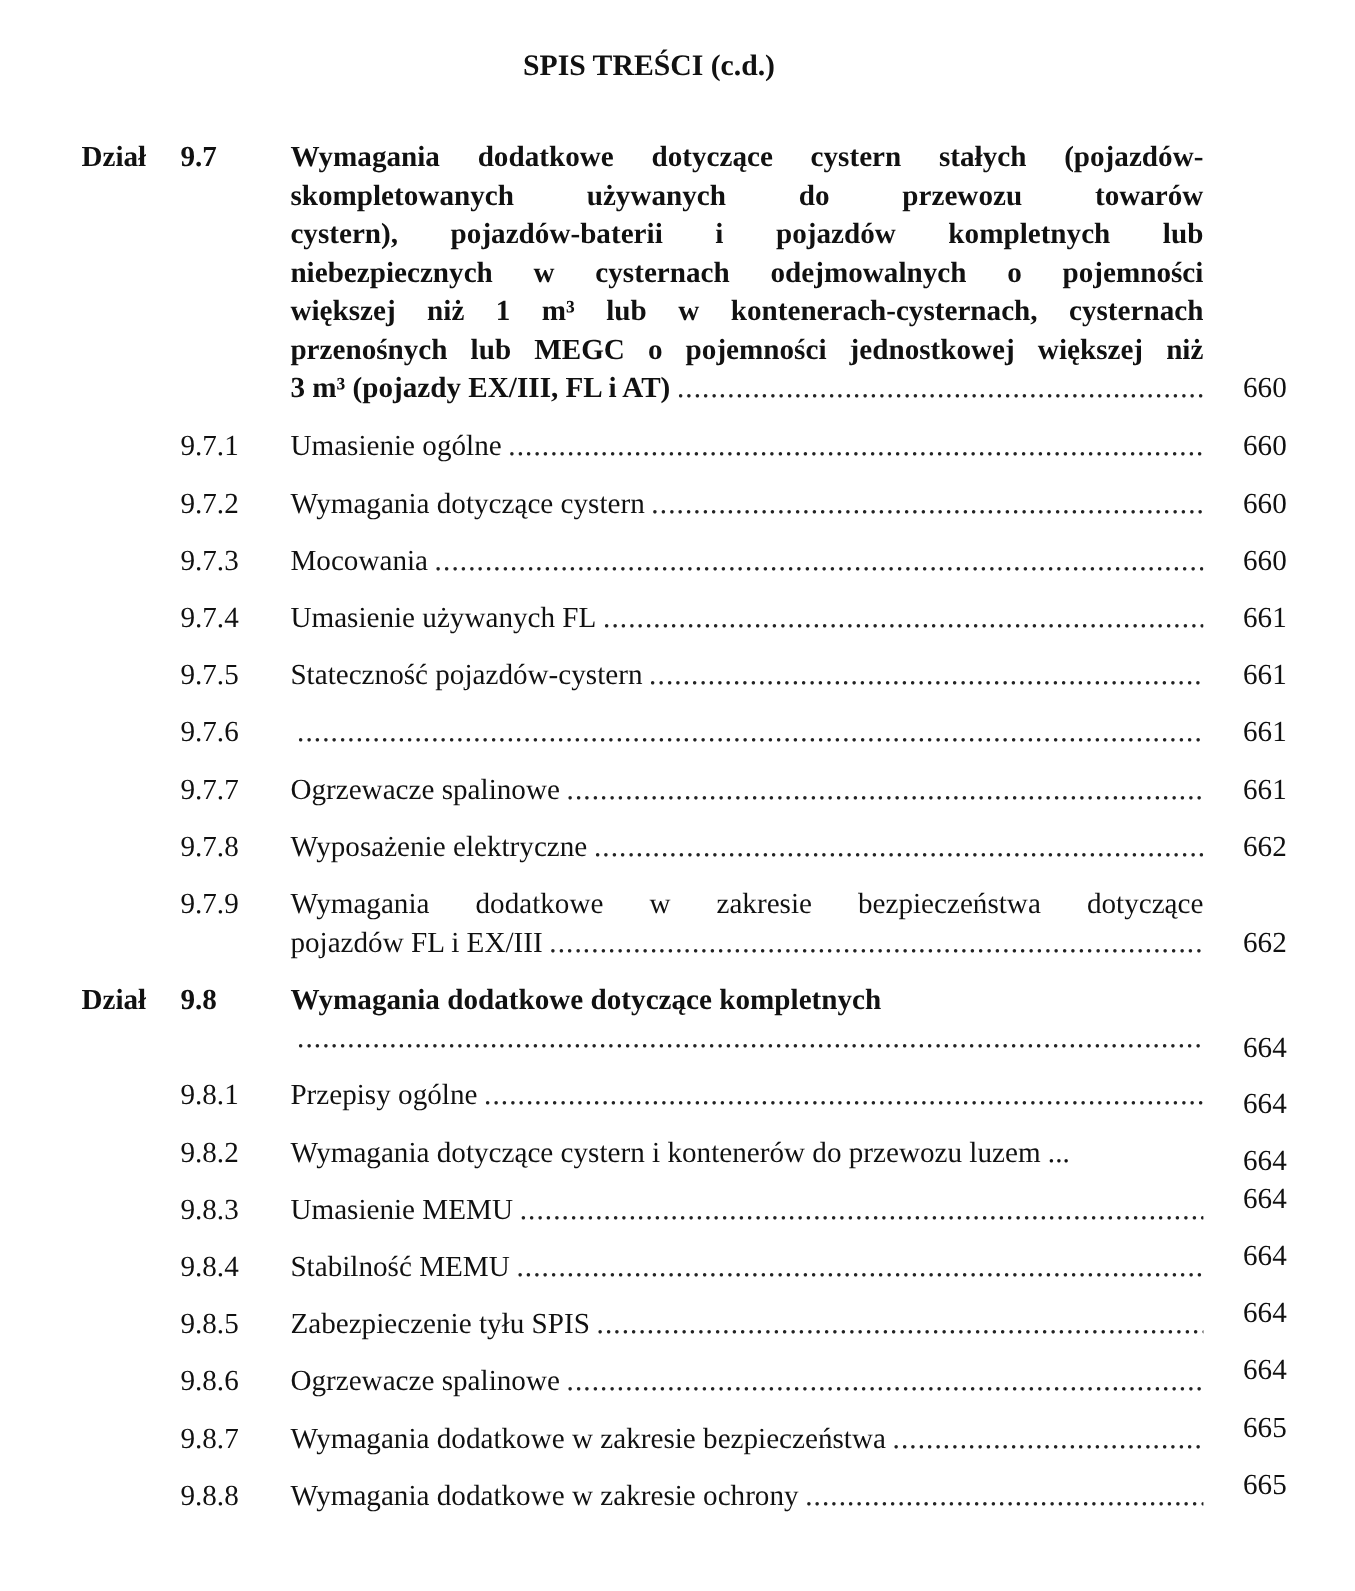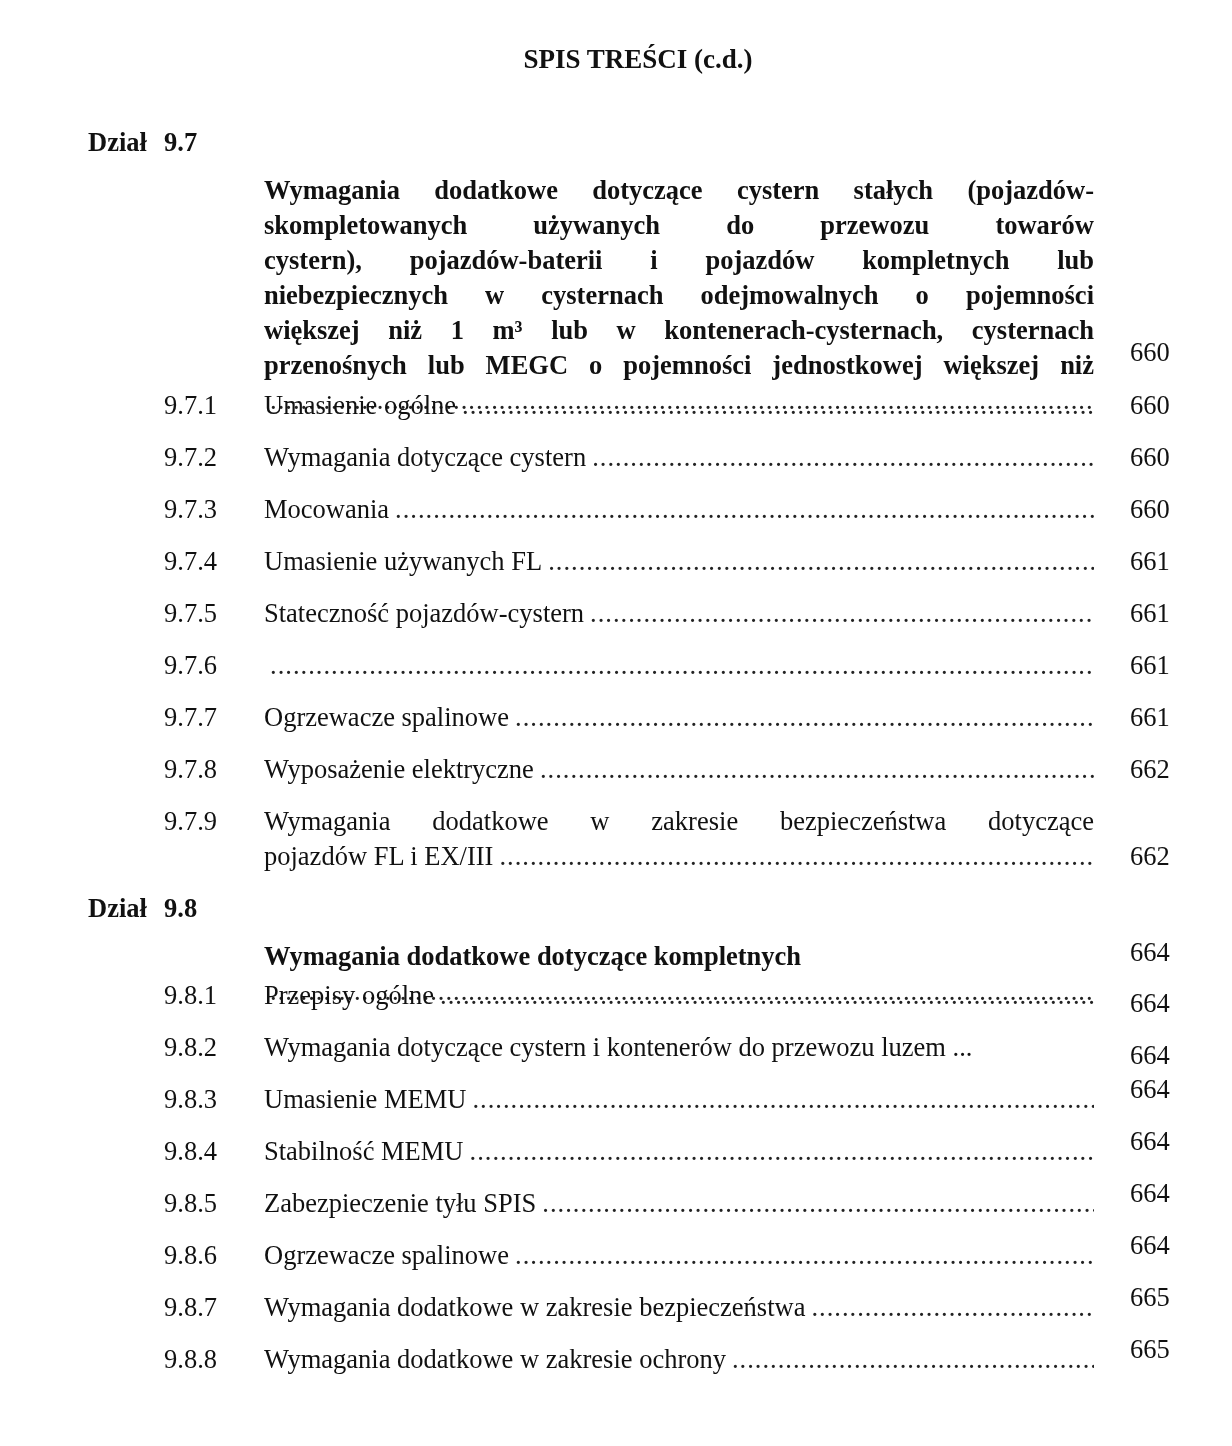--- a/index.html
+++ b/index.html
@@ -3,28 +3,28 @@
   <meta charset="utf-8">
   <style>
     html, body { margin: 0; padding: 0; background: #ffffff; }
     body {
       width: 1232px; height: 1446px; position: relative; overflow: hidden;
       font-family: "Liberation Serif", "DejaVu Serif", serif;
       color: #111111;
     }
     .title {
       position: absolute; top: 44px; left: 0; width: 1180px; text-align: center;
-      font-size: 27px; font-weight: bold; letter-spacing: 0px; padding-left: 48px;
+      font-size: 27px; font-weight: bold; letter-spacing: 0px;
     }
     .row { position: absolute; left: 0; width: 1232px; font-size: 26.5px; line-height: 35px; }
-    .dzial { position: absolute; left: 88px; font-weight: bold; }
+    .dzial { position: absolute; left: 74px; font-weight: bold; }
     .num { position: absolute; left: 164px; }
     .num.bold { font-weight: bold; }
     .body { position: absolute; left: 264px; width: 830px; }
-    .body.bold { font-weight: bold; margin-top: 48px; }
+    .body.bold { font-weight: bold; }
     .justify { text-align: justify; text-align-last: justify; }
     .lastline { display: flex; white-space: nowrap; align-items: baseline; }
     .lastline .leader {
       flex: 1; overflow: hidden; margin-left: 6px; letter-spacing: 1px; font-weight: normal;
       color: #222;
     }
     .page { position: absolute; left: 1130px; }
     .page.raised { margin-top: -10px; }
   </style>
 </head>
@@ -36,20 +36,21 @@
   <span class="dzial">Dział</span>
   <span class="num bold">9.7</span>
   <div class="body bold">
     <div class="justify">Wymagania dodatkowe dotyczące cystern stałych (pojazdów-</div>
     <div class="justify">skompletowanych używanych do przewozu towarów</div>
     <div class="justify">cystern), pojazdów-baterii i pojazdów kompletnych lub</div>
     <div class="justify">niebezpiecznych w cysternach odejmowalnych o pojemności</div>
     <div class="justify">większej niż 1 m³ lub w kontenerach-cysternach, cysternach</div>
     <div class="justify">przenośnych lub MEGC o pojemności jednostkowej większej niż</div>
     <div class="lastline">
+      <span>3 m³ (pojazdy EX/III, FL i AT)</span>
       <span class="leader">........................................................................................................................................................</span>
     </div>
   </div>
   <span class="page" style="top:210px;">660</span>
 </div>
 
 <div class="row" style="top:388px;">
   <span class="num">9.7.1</span>
   <div class="body lastline">
       <span>Umasienie ogólne</span>

